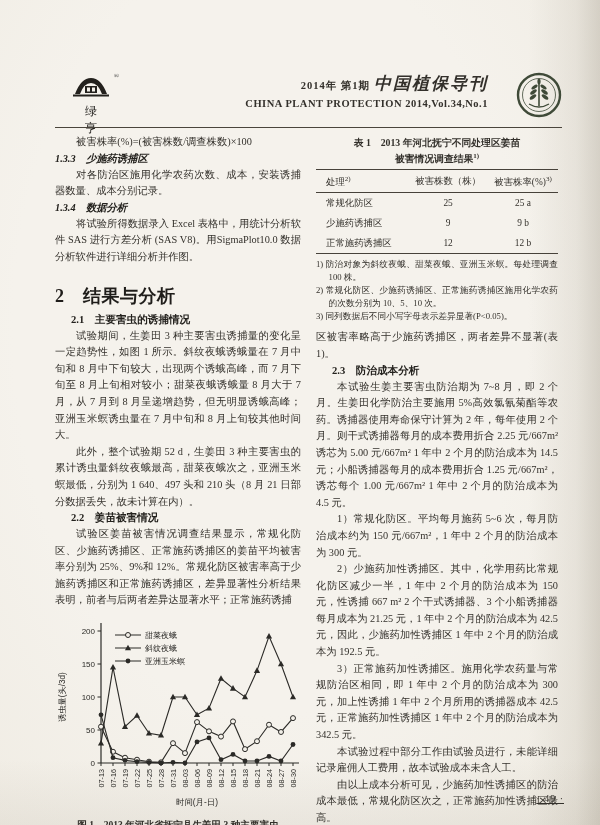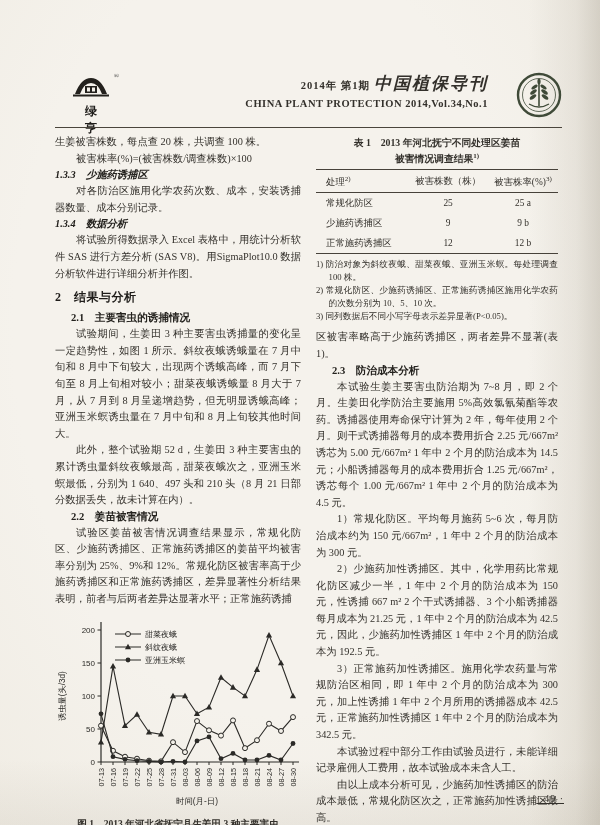--- a/index.html
+++ b/index.html
@@ -14,35 +14,35 @@
     position:relative;width:600px;height:825px;overflow:hidden;
     background:
       linear-gradient(90deg, rgba(0,0,0,0) 88%, rgba(120,110,90,.10) 96%, rgba(110,100,80,.22) 100%),
       linear-gradient(180deg, rgba(0,0,0,0) 92%, rgba(120,110,90,.08) 100%),
       radial-gradient(ellipse at 45% 40%, #f5f2ec 55%, #efebe2 100%);
   }
   
   .hdr{position:absolute;top:70px;left:55px;right:36px;height:55px;}
   .brand{position:absolute;left:6px;top:4px;width:60px;text-align:center;}
   .brand .reg{position:absolute;top:-2px;right:2px;font-size:7px;color:#2a2a2a;}
-  .brand-text{font-size:12px;font-weight:bold;letter-spacing:9px;margin-top:1px;color:#1f1d1a;padding-left:9px;}
+  .brand-text{font-size:12px;font-weight:normal;letter-spacing:9px;margin-top:1px;color:#1f1d1a;padding-left:9px;}
   .head-block{position:absolute;right:76px;top:2px;text-align:right;}
   .issue-cn{font-size:10.5px;font-weight:bold;letter-spacing:1px;}
   .journal-cn{font-size:17px;font-weight:bold;font-style:italic;letter-spacing:2px;font-family:"Liberation Serif","DejaVu Serif",serif;}
   .journal-en{font-size:10.5px;font-weight:bold;letter-spacing:.5px;margin-top:3px;}
   .seal{position:absolute;right:0;top:0;width:50px;height:50px;}
   .hrule{position:absolute;top:127px;left:55px;right:38px;border-top:1.6px solid #4a453c;}
   
   .cols{position:absolute;top:134px;left:55px;display:flex;gap:15px;}
   .col{width:246px;}
   .col.right{width:242px;}
   p{margin:0;font-size:10.3px;line-height:16.6px;text-align:justify;text-indent:2.05em;}
   p.noindent{text-indent:0;}
   p.formula{text-indent:2.05em;}
-  h2{margin:7px 0 5px;font-size:12px;font-weight:bold;color:#1f1d1a;letter-spacing:.5px;}
+  h2{margin:18px 0 5px;font-size:18px;font-weight:bold;color:#1f1d1a;letter-spacing:.5px;}
   h3{margin:1px 16px;font-size:10.6px;font-weight:bold;color:#24221e;}
   h4{margin:1px 0;font-size:10.3px;font-weight:bold;font-style:italic;color:#24221e;}
   
   .tbl-title{font-size:9.8px;font-weight:bold;text-align:center;line-height:13.5px;margin:2px 0 4px;}
   sup{font-size:7px;}
   table{width:100%;border-collapse:collapse;font-size:9.4px;
         border-top:1.5px solid #47423a;border-bottom:1.5px solid #47423a;}
   thead th{font-weight:normal;border-bottom:.9px solid #47423a;padding:3px 0;}
   td,th{text-align:center;line-height:13px;}
   td{padding:3.5px 0;}
@@ -99,21 +99,20 @@
         <path d="M15 34 Q25 40 35 34" fill="none" stroke="#3f4a38" stroke-width="1.4"></path>
       </svg>
     </div>
   </div>
 
   <div class="hrule"></div>
 
   <div class="cols">
 
     <section class="col left">
-      <p class="noindent">生姜被害株数，每点查 20 株，共调查 100 株。</p>
       <p class="formula">被害株率(%)=(被害株数/调查株数)×100</p>
       <h4>1.3.3　少施药诱捕区</h4>
       <p>对各防治区施用化学农药次数、成本，安装诱捕器数量、成本分别记录。</p>
       <h4>1.3.4　数据分析</h4>
       <p>将试验所得数据录入 Excel 表格中，用统计分析软件 SAS 进行方差分析 (SAS V8)。用SigmaPlot10.0 数据分析软件进行详细分析并作图。</p>
       <h2>2　结果与分析</h2>
       <h3>2.1　主要害虫的诱捕情况</h3>
       <p>试验期间，生姜田 3 种主要害虫诱捕量的变化呈一定趋势性，如图 1 所示。斜纹夜蛾诱蛾量在 7 月中旬和 8 月中下旬较大，出现两个诱蛾高峰，而 7 月下旬至 8 月上旬相对较小；甜菜夜蛾诱蛾量 8 月大于 7 月，从 7 月到 8 月呈递增趋势，但无明显诱蛾高峰；亚洲玉米螟诱虫量在 7 月中旬和 8 月上旬较其他时间大。</p>
       <p>此外，整个试验期 52 d，生姜田 3 种主要害虫的累计诱虫量斜纹夜蛾最高，甜菜夜蛾次之，亚洲玉米螟最低，分别为 1 640、497 头和 210 头（8 月 21 日部分数据丢失，故未计算在内）。</p>
       <h3>2.2　姜苗被害情况</h3>

